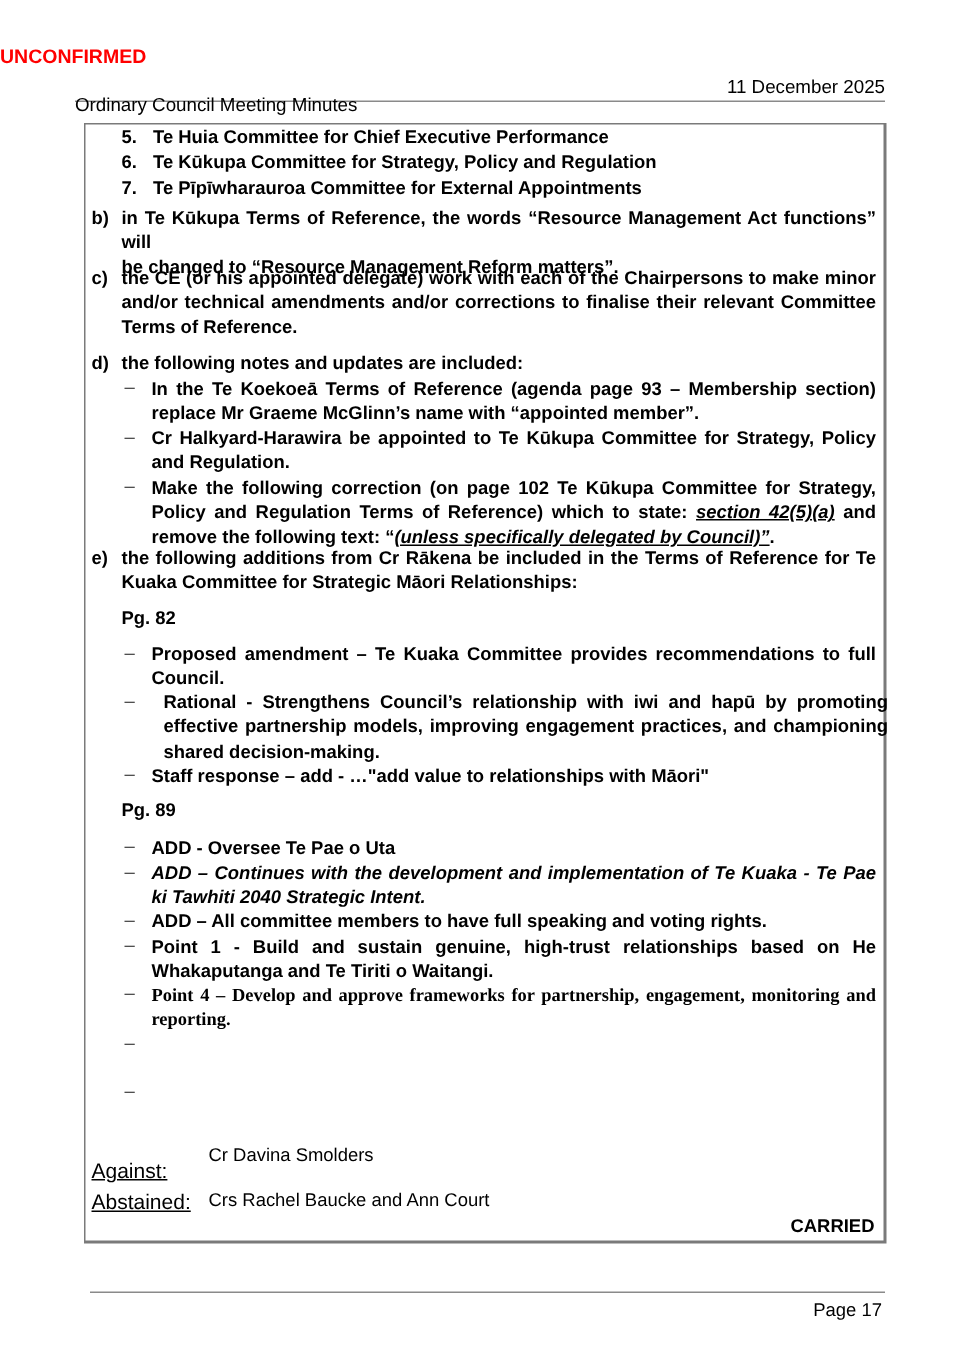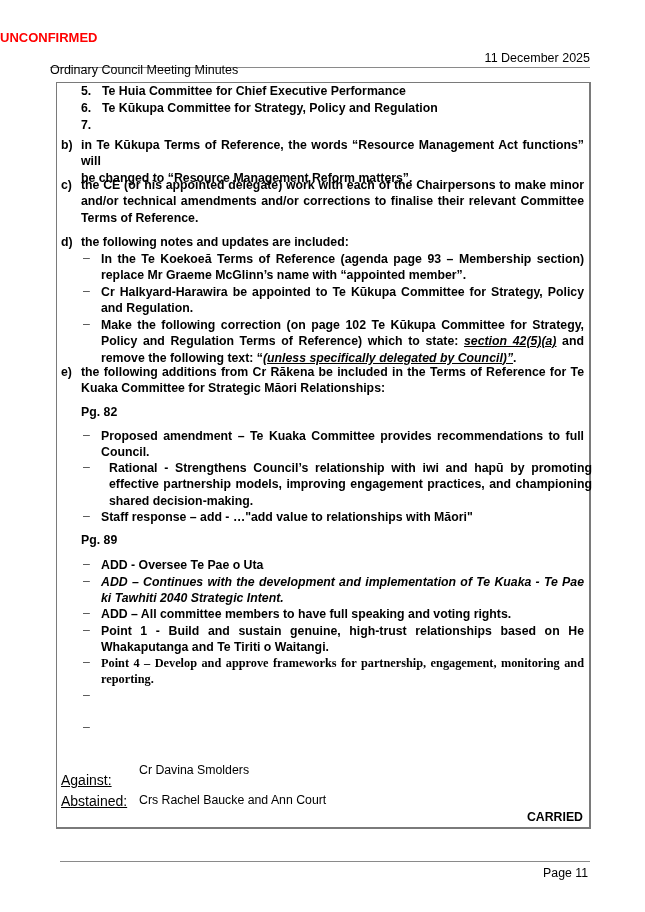--- a/index.html
+++ b/index.html
@@ -42,20 +42,21 @@
   <span class="right">11 December 2025</span>
 </div>
 
 <div class="box">
 
   <span class="num" style="left:24px;top:1px">5.</span>
   <span class="t" style="left:45px;top:0px">Te Huia Committee for Chief Executive Performance</span>
   <span class="num" style="left:24px;top:18px">6.</span>
   <span class="t" style="left:45px;top:17px">Te Kūkupa Committee for Strategy, Policy and Regulation</span>
   <span class="num" style="left:24px;top:35px">7.</span>
+  <span class="t" style="left:45px;top:34px">Te Pīpīwharauroa Committee for External Appointments</span>
 
   <span class="num" style="left:4px;top:55px">b)</span>
   <div class="j" style="left:24px;top:54px;width:503px;">
     <span>in Te Kūkupa Terms of Reference, the words “Resource Management Act functions” will</span><br>
     <span>be changed to “Resource Management Reform matters”.</span>
   </div>
 
   <span class="num" style="left:4px;top:95px">c)</span>
   <div class="j" style="left:24px;top:94px;width:503px;">the CE (or his appointed delegate) work with each of the Chairpersons to make minor and/or technical amendments and/or corrections to finalise their relevant Committee Terms of Reference.</div>
 
@@ -108,13 +109,13 @@
 
   <span class="lbl" style="left:4px;top:689px">Against:</span>
   <span class="val" style="left:82px;top:680px">Cr Davina Smolders</span>
   <span class="lbl" style="left:4px;top:710px">Abstained:</span>
   <span class="val" style="left:82px;top:710px">Crs Rachel Baucke and Ann Court</span>
 
   <span class="carried">CARRIED</span>
 </div>
 
 <div class="footer-line"></div>
-<div class="page-num">Page 11</div>
+<div class="page-num">Page 17</div>
 
 </body></html>

